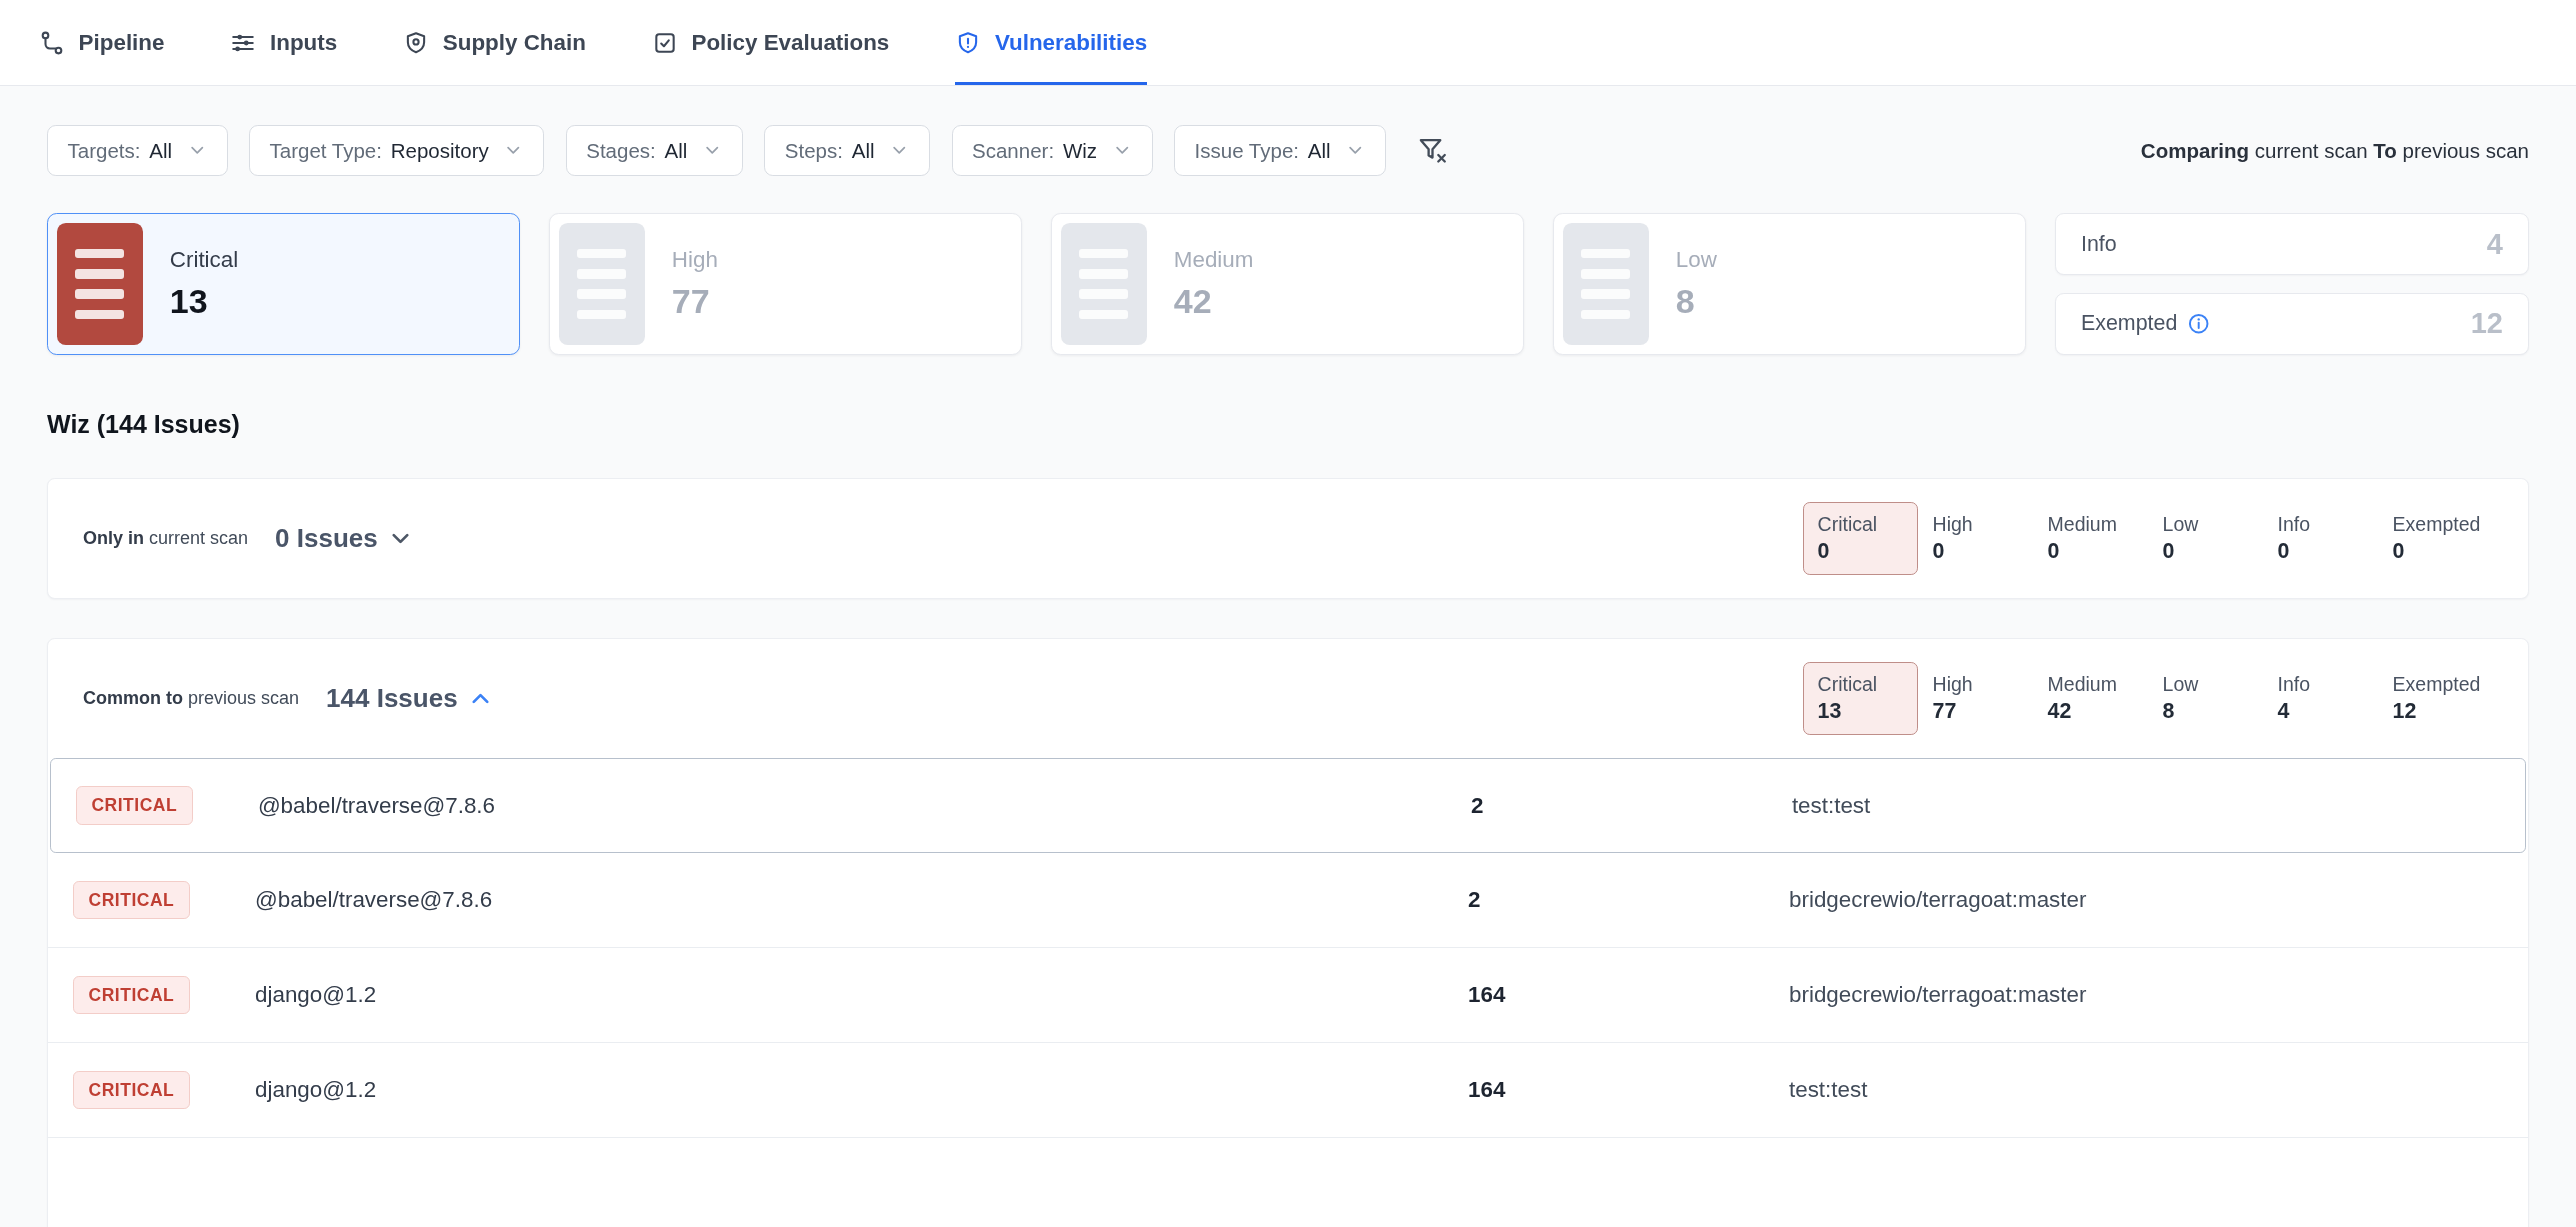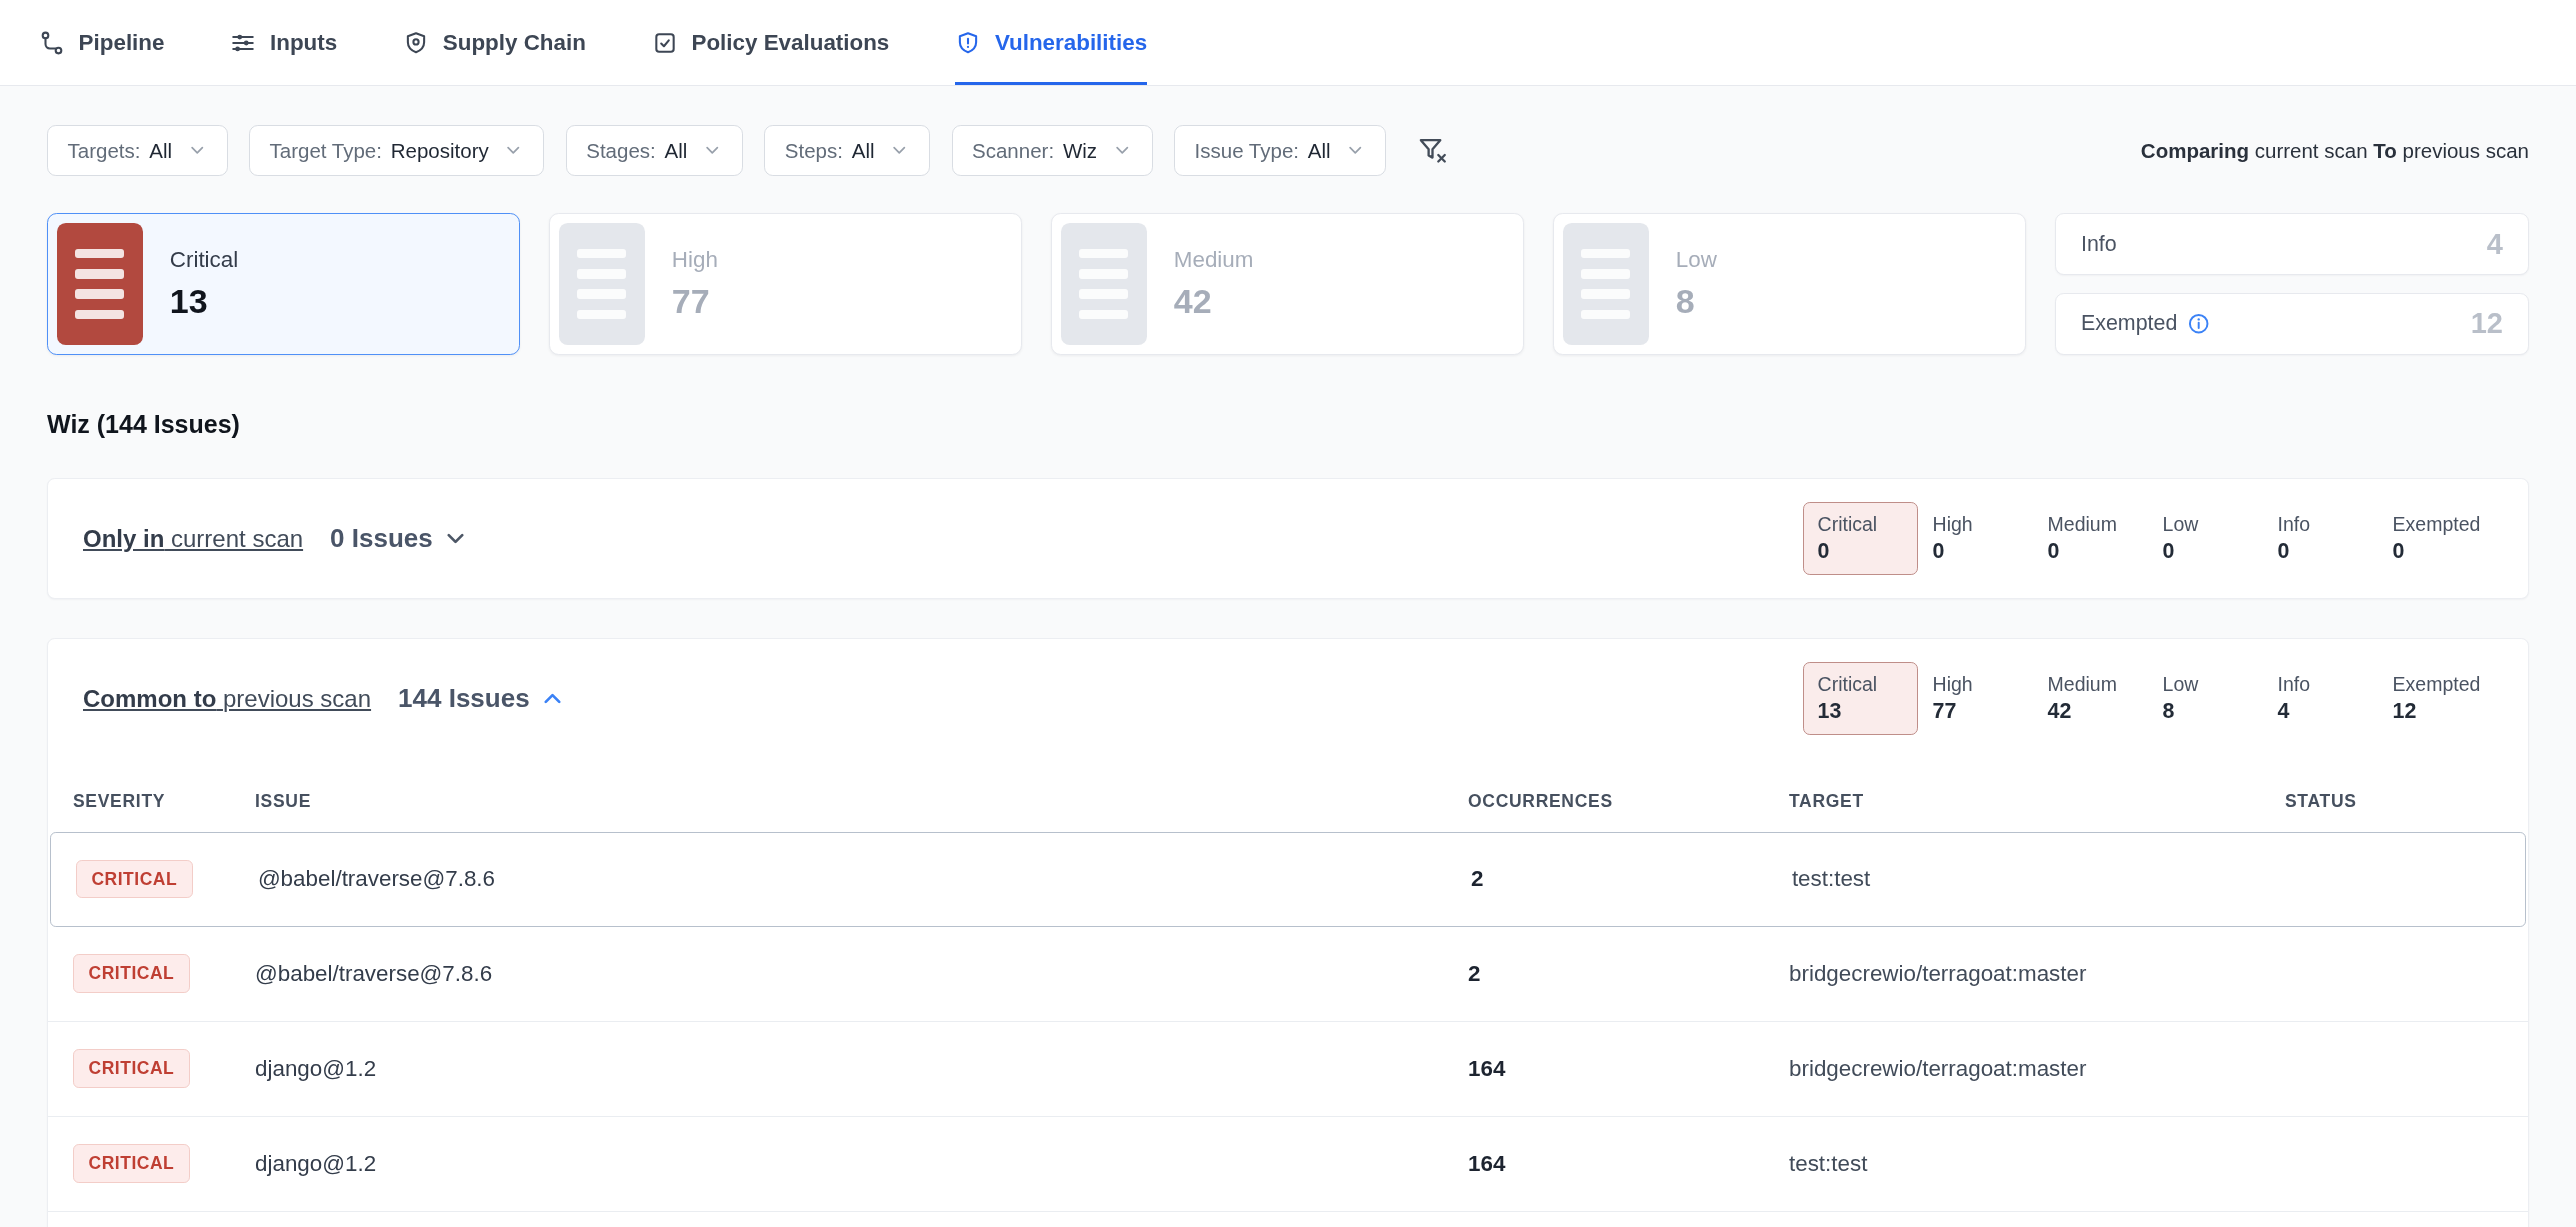--- a/index.html
+++ b/index.html
@@ -84,21 +84,21 @@
   .search-box input { border:none; outline:none; flex:1; font-size:20.5px; color:#333; background:transparent; font-family:inherit; }
   .search-box input::placeholder { color:#a8aeb8; }
 
   
   .group-card {
     background:#fff; border:1px solid #eceef2; border-radius:7.8px;
     margin:39px 47px 0; box-shadow:0 1px 1.9px rgba(16,24,40,.04);
   }
   .group-card.tall { height:624px; overflow:hidden; }
   .group-header { display:flex; align-items:center; padding:23.4px 35px; }
-  .group-label { font-size:24px; color:#414b59; white-space:nowrap;text-decoration:underline; }
+  .group-label { font-size:18px; color:#414b59; white-space:nowrap; }
   .group-label b { font-weight:700; color:#333c4a; }
   .group-count {
     display:flex; align-items:center; gap:9.7px; margin-left:27px;
     font-size:26px; font-weight:700; color:#4a5568; cursor:pointer; white-space:nowrap;
   }
   .group-count svg { width:27px; height:27px; }
   .caret-up { color:#3b82f6; }
   .caret-down { color:#4d5766; }
 
   .chips { margin-left:auto; display:flex; }
@@ -381,27 +381,20 @@
         <span class="c-label">Info</span>
         <span class="c-value">4</span>
       </div>
       <div class="chip">
         <span class="c-label">Exempted</span>
         <span class="c-value">12</span>
       </div>
     </div>
   </div>
 
-  <div class="tbl-header">
-    <span>SEVERITY</span>
-    <span>ISSUE</span>
-    <span>OCCURRENCES</span>
-    <span>TARGET</span>
-    <span>STATUS</span>
-  </div>
 
   <div class="tbl-row selected">
     <span class="badge">CRITICAL</span>
     <span class="cell-issue">@babel/traverse@7.8.6</span>
     <span class="cell-occ">2</span>
     <span class="cell-target">test:test</span>
     <span class="cell-status"></span>
   </div>
   <div class="tbl-row">
     <span class="badge">CRITICAL</span>

